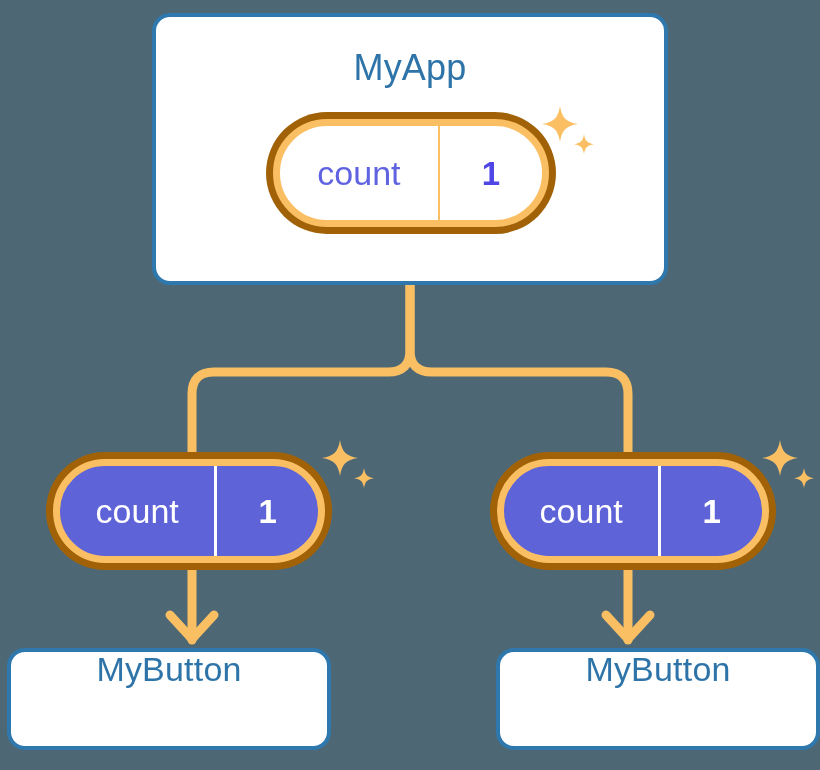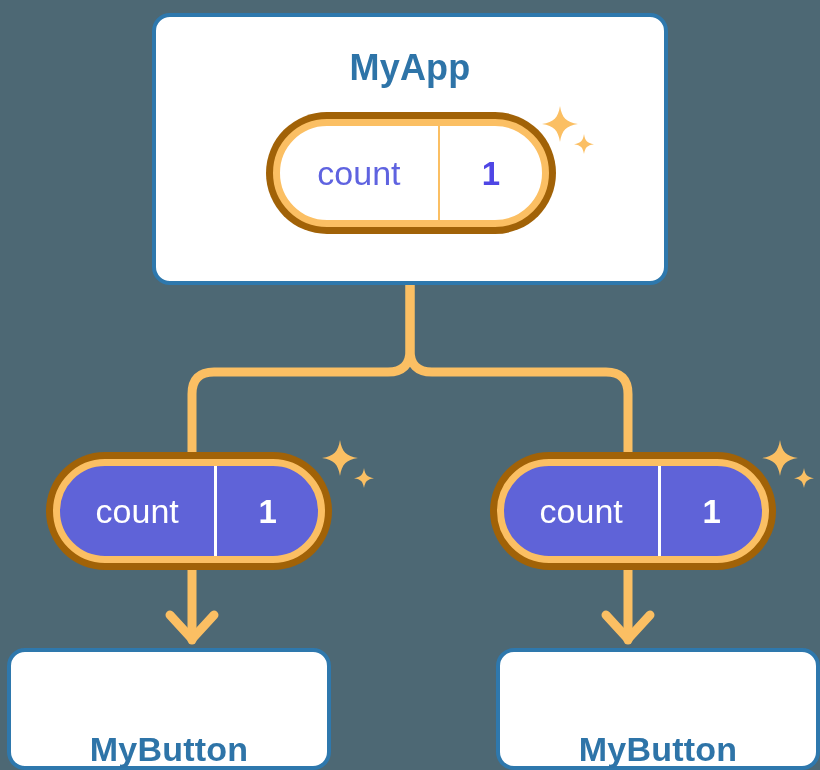--- a/index.html
+++ b/index.html
@@ -38,41 +38,41 @@
     border-radius: 18px;
     box-sizing: border-box;
     z-index: 3;
     display: flex;
     flex-direction: column;
     align-items: center;
   }
   .card-title {
     color: #2e74a8;
     font-size: 36px;
-    font-weight: 700;
+    font-weight: 400;
     letter-spacing: 0.2px;
     line-height: 1;
     white-space: nowrap;
   }
 
   #app-card {
     left: 152px;
     top: 13px;
     width: 516px;
     height: 272px;
     justify-content: flex-start;
   }
   #app-card .card-title {
     margin-top: 33px;
   }
 
   .button-card {
     width: 324px;
-    height: 122px;
-    justify-content: flex-end;
+    height: 102px;
+    justify-content: flex-start;
   }
   #button-card-left  { left: 7px;   top: 648px; }
   #button-card-right { left: 496px; top: 648px; }
   .button-card .card-title { font-size: 34px; }
 
   
   .pill {
     position: absolute;
     z-index: 4;
     box-sizing: border-box;

